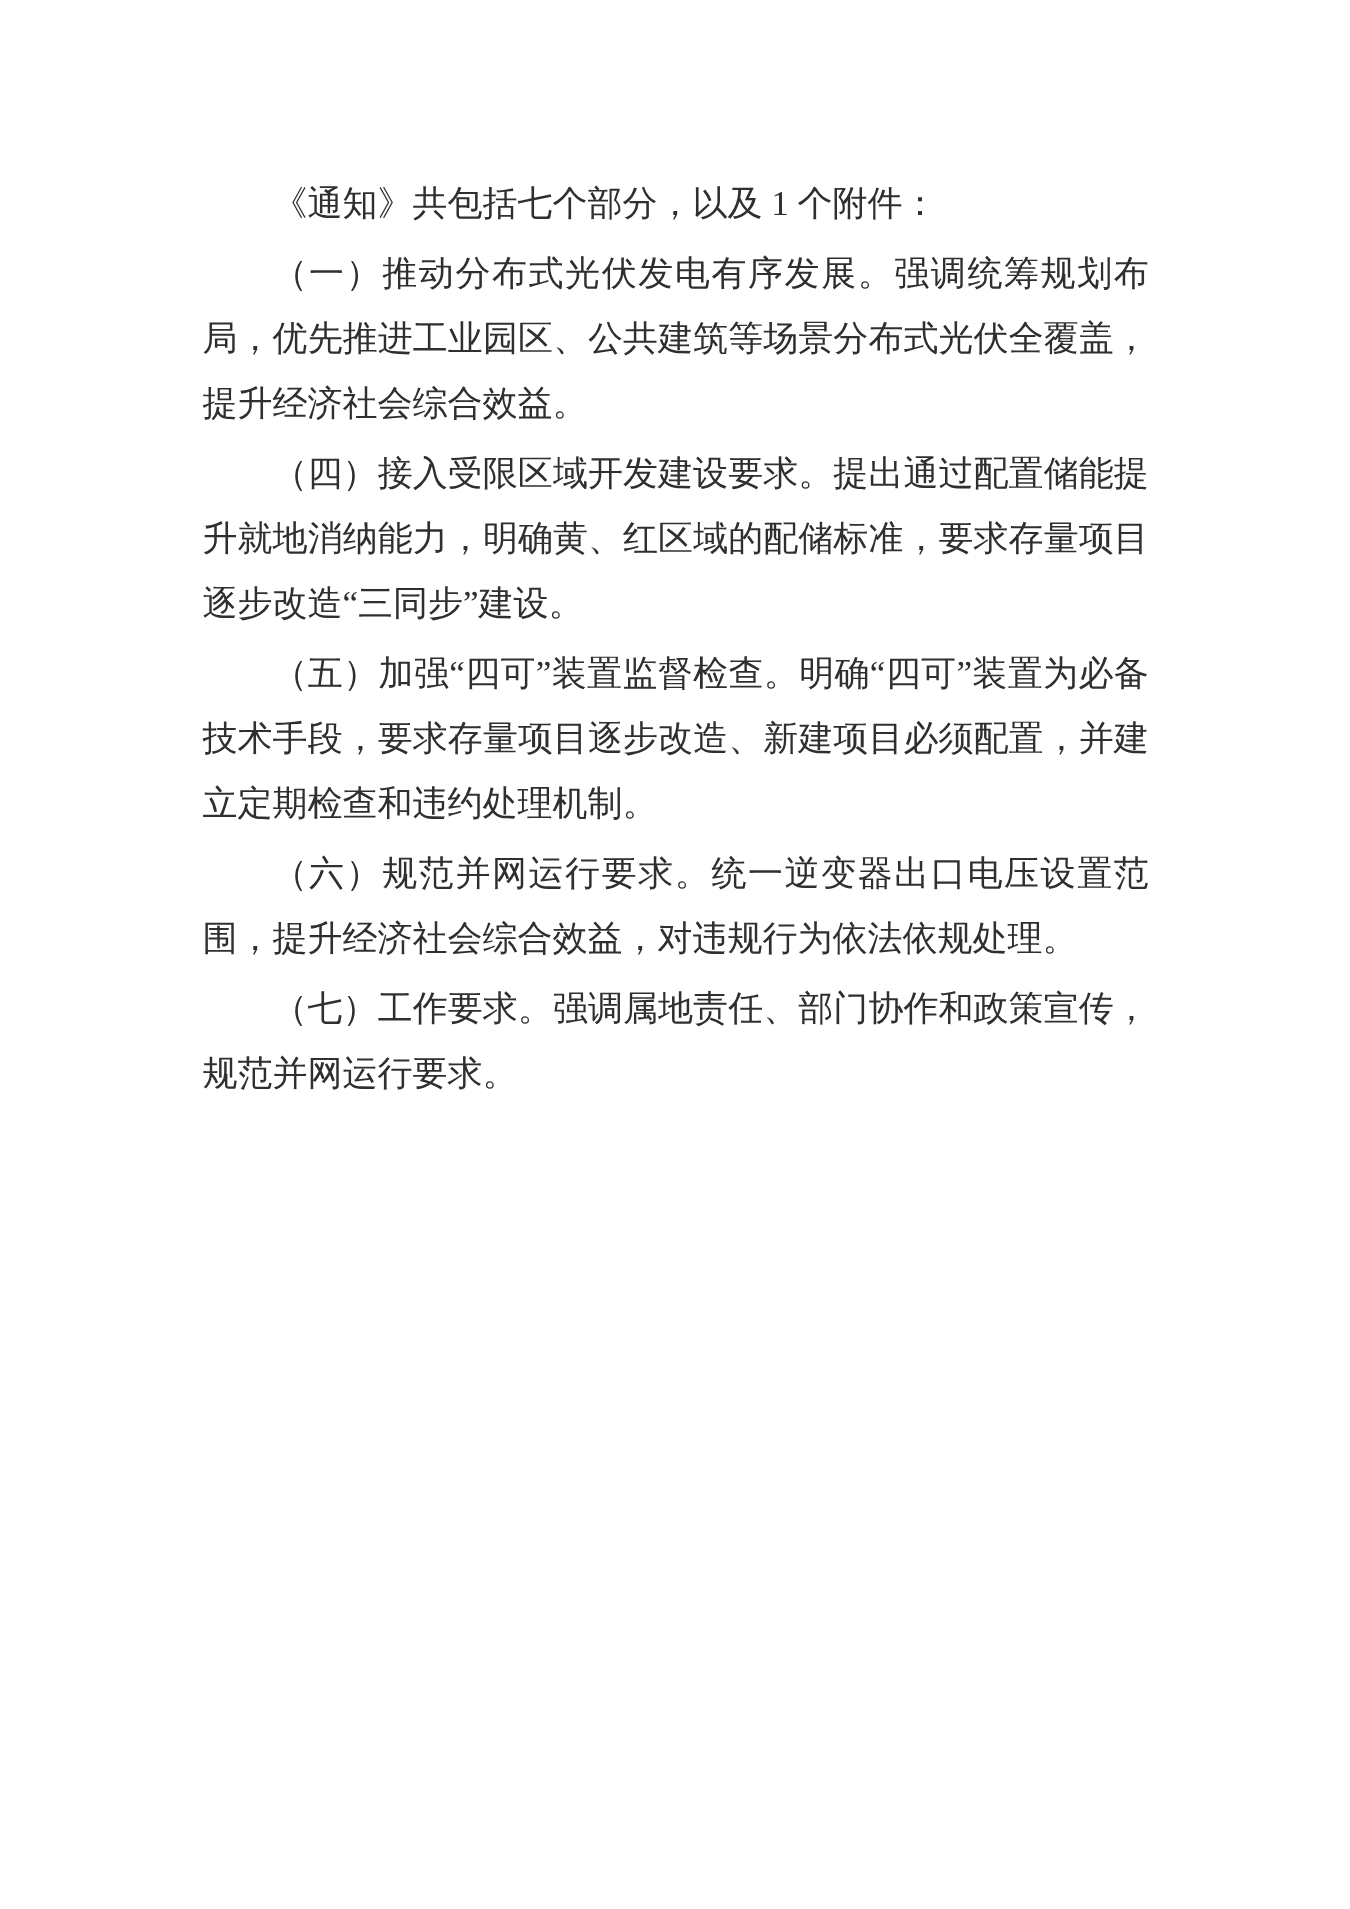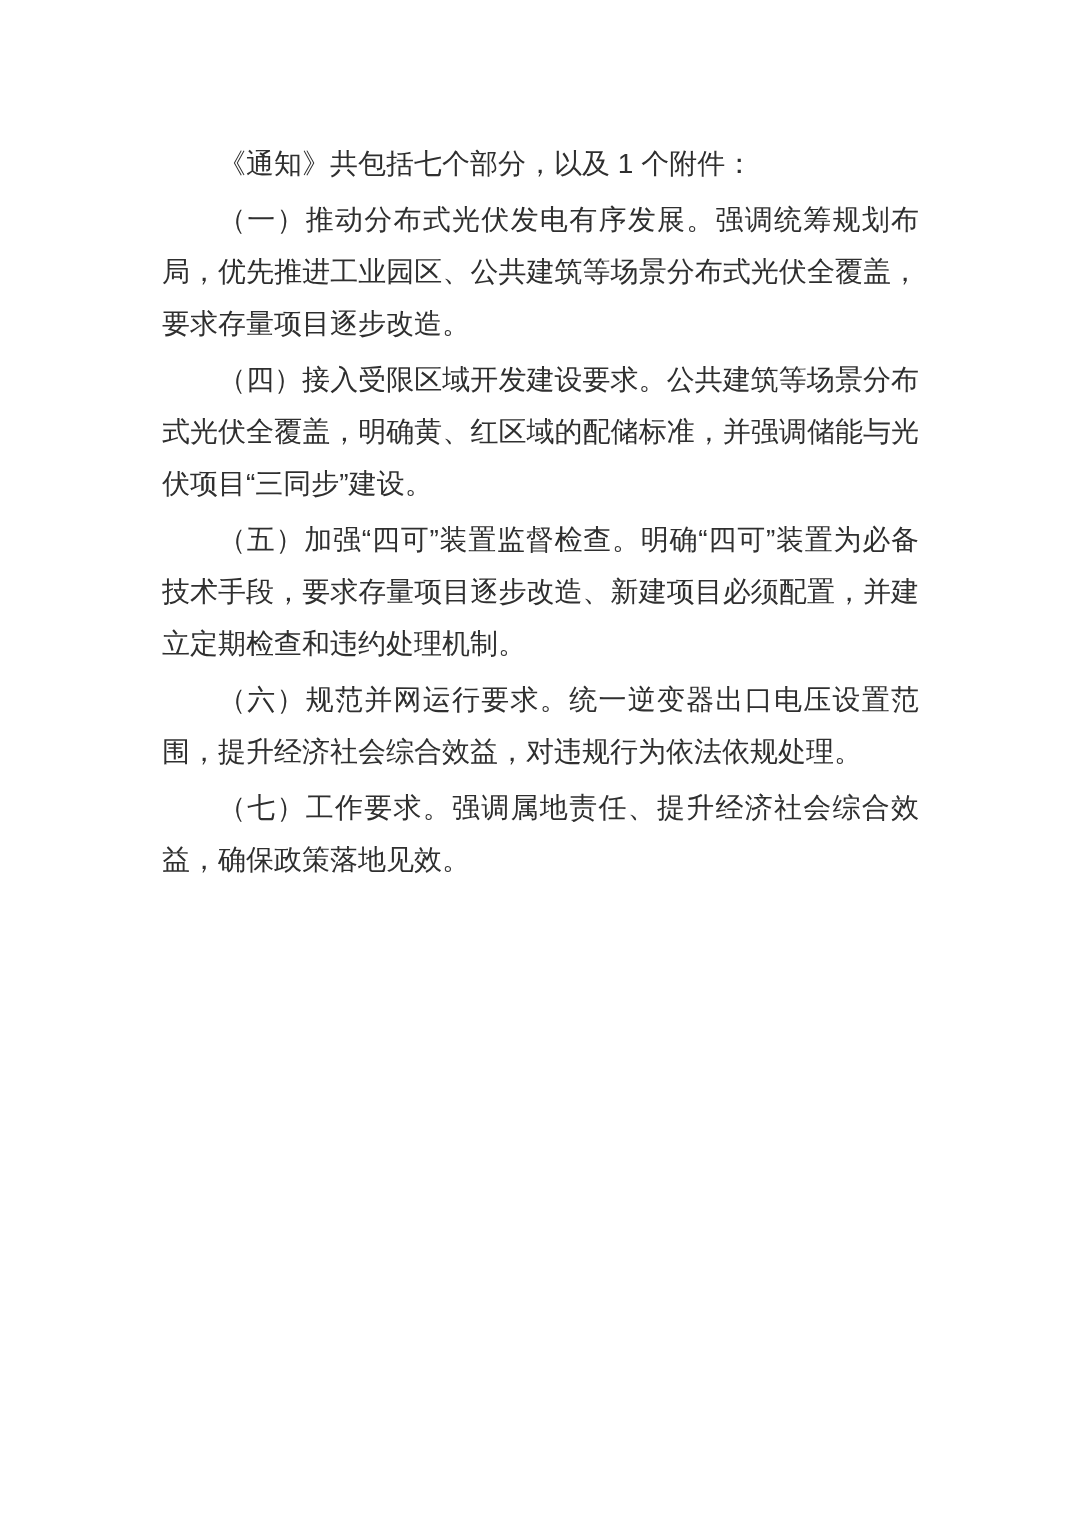--- a/index.html
+++ b/index.html
@@ -13,38 +13,38 @@
     overflow: hidden;
   }
   .page {
     box-sizing: border-box;
     width: 1080px;
     height: 1527px;
     background: #ffffff;
     padding: 138px 161px 0 162px;
   }
   .doc-body {
-    font-family: Liberation Sans, sans-serif;
+    font-family: Liberation Serif, serif;
     font-size: 28px;
     line-height: 52px;
     color: #2f2f2f;
     text-align: justify;
     text-justify: inter-ideograph;
   }
   .doc-body p {
     margin: 0 0 4px 0;
     text-indent: 2em;
     word-break: break-all;
   }
 </style>
 </head>
 <body>
 
 <div class="page">
   <div class="doc-body">
     <p>《通知》共包括七个部分，以及 1 个附件：</p>
-    <p>（一）推动分布式光伏发电有序发展。强调统筹规划布局，优先推进工业园区、公共建筑等场景分布式光伏全覆盖，要求存量项目逐步改造。</p>
-    <p>（四）接入受限区域开发建设要求。公共建筑等场景分布式光伏全覆盖，明确黄、红区域的配储标准，并强调储能与光伏项目“三同步”建设。</p>
+    <p>（一）推动分布式光伏发电有序发展。强调统筹规划布局，优先推进工业园区、公共建筑等场景分布式光伏全覆盖，提升经济社会综合效益。</p>
+    <p>（四）接入受限区域开发建设要求。提出通过配置储能提升就地消纳能力，明确黄、红区域的配储标准，要求存量项目逐步改造“三同步”建设。</p>
     <p>（五）加强“四可”装置监督检查。明确“四可”装置为必备技术手段，要求存量项目逐步改造、新建项目必须配置，并建立定期检查和违约处理机制。</p>
     <p>（六）规范并网运行要求。统一逆变器出口电压设置范围，提升经济社会综合效益，对违规行为依法依规处理。</p>
-    <p>（七）工作要求。强调属地责任、提升经济社会综合效益，确保政策落地见效。</p>
+    <p>（七）工作要求。强调属地责任、部门协作和政策宣传，规范并网运行要求。</p>
   </div>
 </div>
 
 </body></html>

